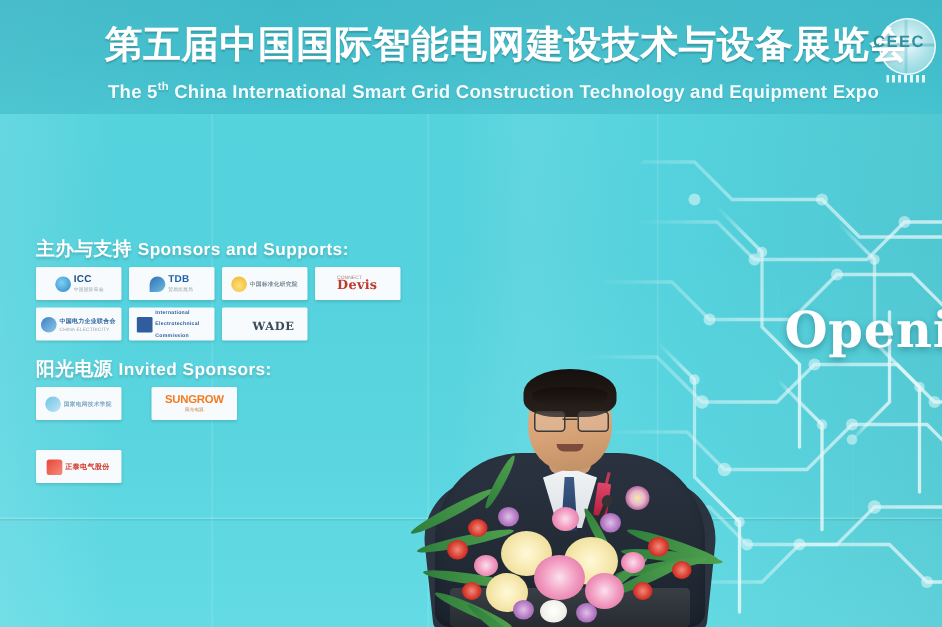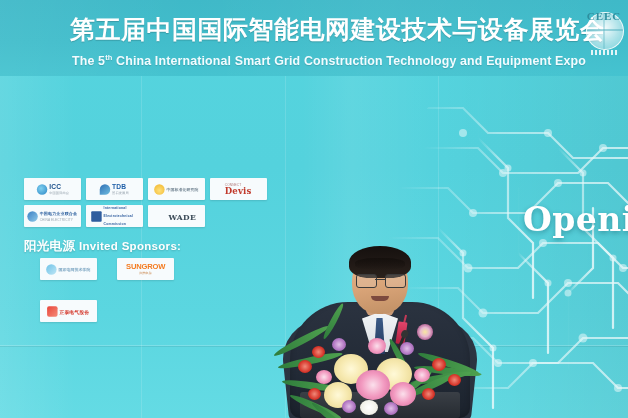--- a/index.html
+++ b/index.html
@@ -58,40 +58,40 @@
   .cigee .subword{position:absolute;left:8px;top:53px;width:40px;height:7px;
     color:#ffe9b8;font-size:5px;line-height:7px;text-align:center;letter-spacing:.2px;}
 
   
   .ceec{position:absolute;right:4px;top:10px;width:42px;height:50px;}
   .ceec .g{position:absolute;left:4px;top:2px;width:36px;height:36px;border-radius:50%;
     background:radial-gradient(circle at 50% 42%,rgba(255,255,255,.92) 0%,rgba(255,255,255,.55) 55%,rgba(255,255,255,.30) 100%);
     border:1.5px solid rgba(255,255,255,.85);overflow:hidden;}
   .ceec .g:before{content:"";position:absolute;left:-3px;top:16px;width:42px;height:2px;background:rgba(90,180,195,.55);}
   .ceec .g:after{content:"";position:absolute;left:16px;top:-3px;width:2px;height:42px;background:rgba(90,180,195,.35);}
-  .ceec .lbl{position:absolute;left:0;top:0;width:44px;text-align:center;
-    color:#2e8f9f;font-family:Liberation Serif, serif;font-weight:bold;font-size:11px;letter-spacing:1px;}
+  .ceec .lbl{position:absolute;left:0;top:12px;width:44px;
+    color:#2e8f9f;font-family:Liberation Sans, sans-serif;font-weight:bold;font-size:11px;letter-spacing:1px;}
   .ceec .bar{position:absolute;left:9px;top:40px;width:26px;height:5px;
     background:repeating-linear-gradient(90deg,rgba(255,255,255,.85) 0 2px,transparent 2px 4px);}
 
   
   .circuit{position:absolute;right:-40px;top:78px;width:300px;height:340px;opacity:.85;}
   .circuit svg{display:block;}
 
   
   .spon-head{position:absolute;color:#ffffff;font-weight:bold;white-space:nowrap;
     text-shadow:0 1px 2px rgba(0,0,0,.18);}
   #sponsors-title{left:24px;top:158px;font-size:12.5px;letter-spacing:.3px;}
   #invited-title{left:24px;top:238px;font-size:12.5px;letter-spacing:.3px;}
   .spon-head .cn{font-family:"DejaVu Sans",sans-serif;font-size:12.5px;}
   .spon-head .en{font-family:"Liberation Sans",sans-serif;font-weight:600;font-size:11.5px;}
 
   .logo-grid{position:absolute;display:flex;flex-wrap:wrap;gap:5px;}
   #sponsor-logos{left:24px;top:178px;width:250px;}
-  #invited-logos{left:40px;top:258px;width:190px;gap:20px;}
+  #invited-logos{left:24px;top:258px;width:190px;gap:20px;}
 
   .logo-card{width:57px;height:22px;background:#f7fbfd;border-radius:1px;
     box-shadow:0 1px 2px rgba(0,0,0,.12);display:flex;align-items:center;
     justify-content:center;overflow:hidden;position:relative;}
   .logo-card .lg{display:flex;align-items:center;gap:2px;transform:scale(.95);}
   .lg .mark{width:11px;height:11px;flex:0 0 auto;border-radius:2px;}
   .lg .txt{font-size:7px;font-weight:bold;line-height:8px;white-space:nowrap;letter-spacing:.2px;}
   .lg .sub{font-size:3.4px;line-height:4px;color:#9aa6b0;white-space:nowrap;letter-spacing:.1px;}
   .lg .stack{display:flex;flex-direction:column;align-items:flex-start;}
 
@@ -255,20 +255,24 @@
 
     <div class="title-en"><span>The 5</span><sup>th</sup><span> China International Smart Grid Construction Technology and Equipment Expo</span></div>
 
     <div class="ceec">
       <div class="g"></div>
       <div class="lbl">CEEC</div>
       <div class="bar"></div>
     </div>
   </div>
 
+  <div class="spon-head" id="sponsors-title">
+    <span class="cn">主办与支持</span>
+    <span class="en">Sponsors and Supports:</span>
+  </div>
 
   <div class="logo-grid" id="sponsor-logos">
     <div class="logo-card">
       <div class="lg icc">
           <span class="mark"></span>
         <span class="stack">
             <span class="txt">ICC</span>
         <span class="sub">中国国际商会</span>
           </span>
         </div>

